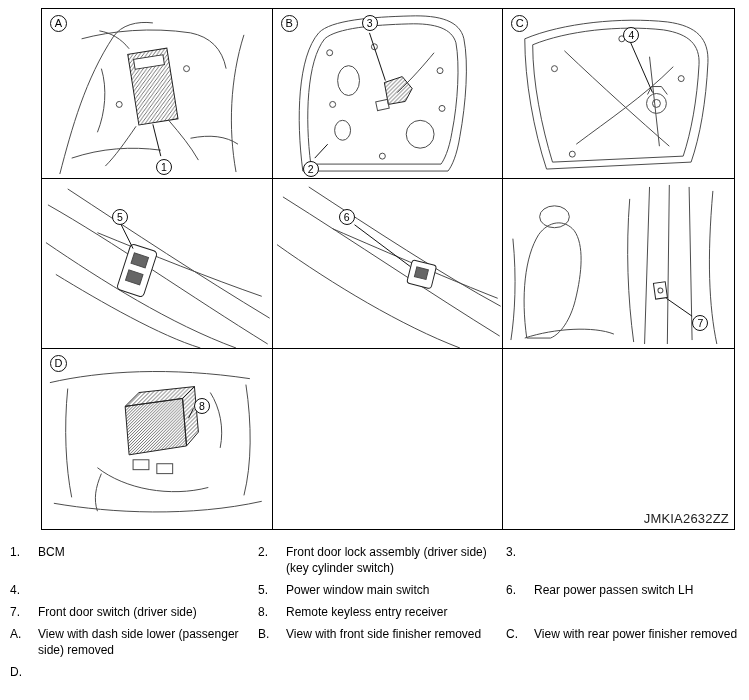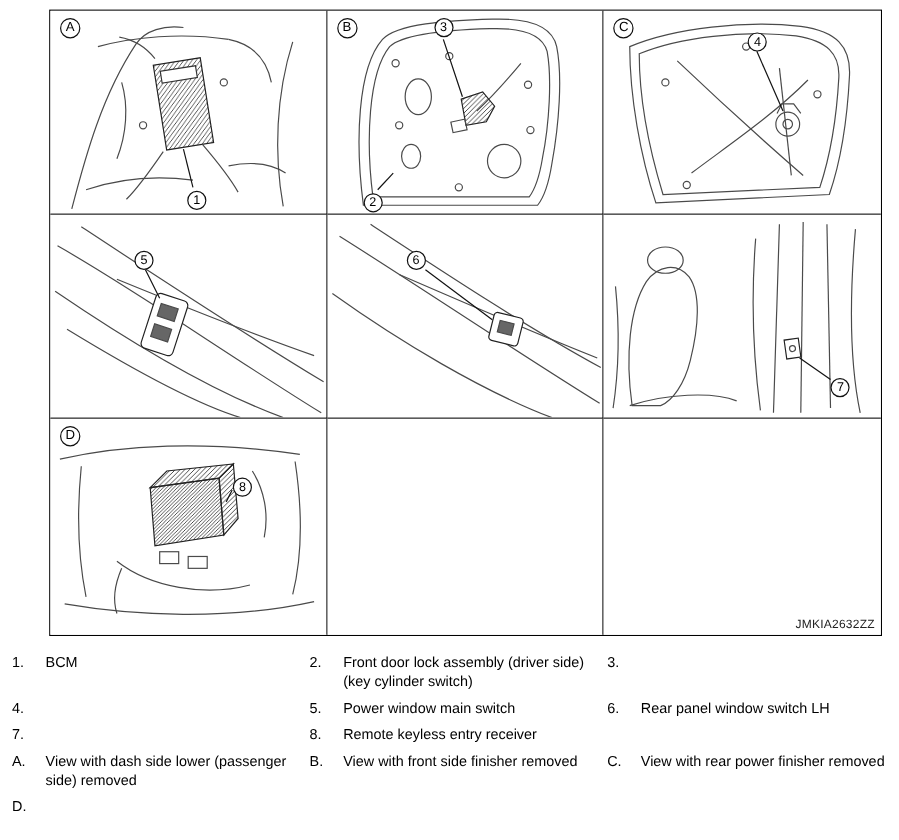--- a/index.html
+++ b/index.html
@@ -35,21 +35,21 @@
     position: absolute;
     width: 16px; height: 16px;
     border: 1px solid #111; border-radius: 50%;
     background: #fff;
     display: flex; align-items: center; justify-content: center;
     font-size: 10.5px; line-height: 1;
   }
   .panel-letter { width: 17px; height: 17px; font-size: 11px; }
   .figure-code {
     position: absolute; right: 5px; bottom: 3px;
-    font-size: 10px; color: #222; letter-spacing: 0.2px; text-align: center;
+    font-size: 13px; color: #222; letter-spacing: 0.2px; text-align: center;
   }
   .legend {
     margin-top: 14px; padding-left: 10px;
     font-size: 12px; line-height: 16px;
   }
   .legend-row { display: flex; align-items: flex-start; margin-bottom: 6px; }
   .legend-cell { display: flex; width: 248px; flex: 0 0 248px; }
   .legend-key { width: 28px; flex: 0 0 28px; }
   .legend-text { width: 212px; }
 </style>
@@ -252,27 +252,28 @@
     <div class="legend-row">
       <div class="legend-cell">
         <span class="legend-key">4.</span>
       </div>
       <div class="legend-cell">
         <span class="legend-key">5.</span>
         <span class="legend-text">Power window main switch</span>
       </div>
       <div class="legend-cell">
         <span class="legend-key">6.</span>
-        <span class="legend-text">Rear panel window switch LH</span>
+        <span class="legend-text">Rear power passen switch LH</span>
       </div>
     </div>
 
     <div class="legend-row">
       <div class="legend-cell">
         <span class="legend-key">7.</span>
+        <span class="legend-text">Front door switch (driver side)</span>
       </div>
       <div class="legend-cell">
         <span class="legend-key">8.</span>
         <span class="legend-text">Remote keyless entry receiver</span>
       </div>
       <div class="legend-cell"></div>
     </div>
 
     <div class="legend-row">
       <div class="legend-cell">

